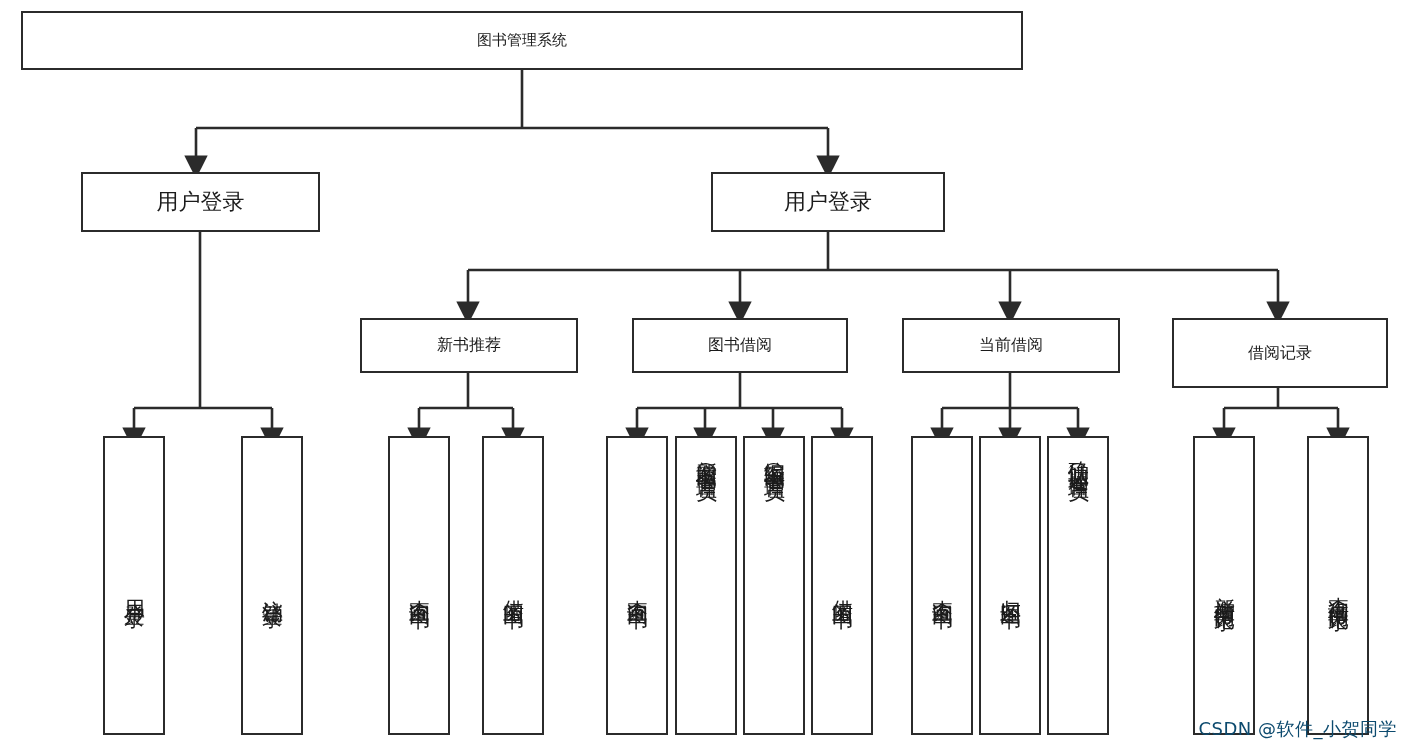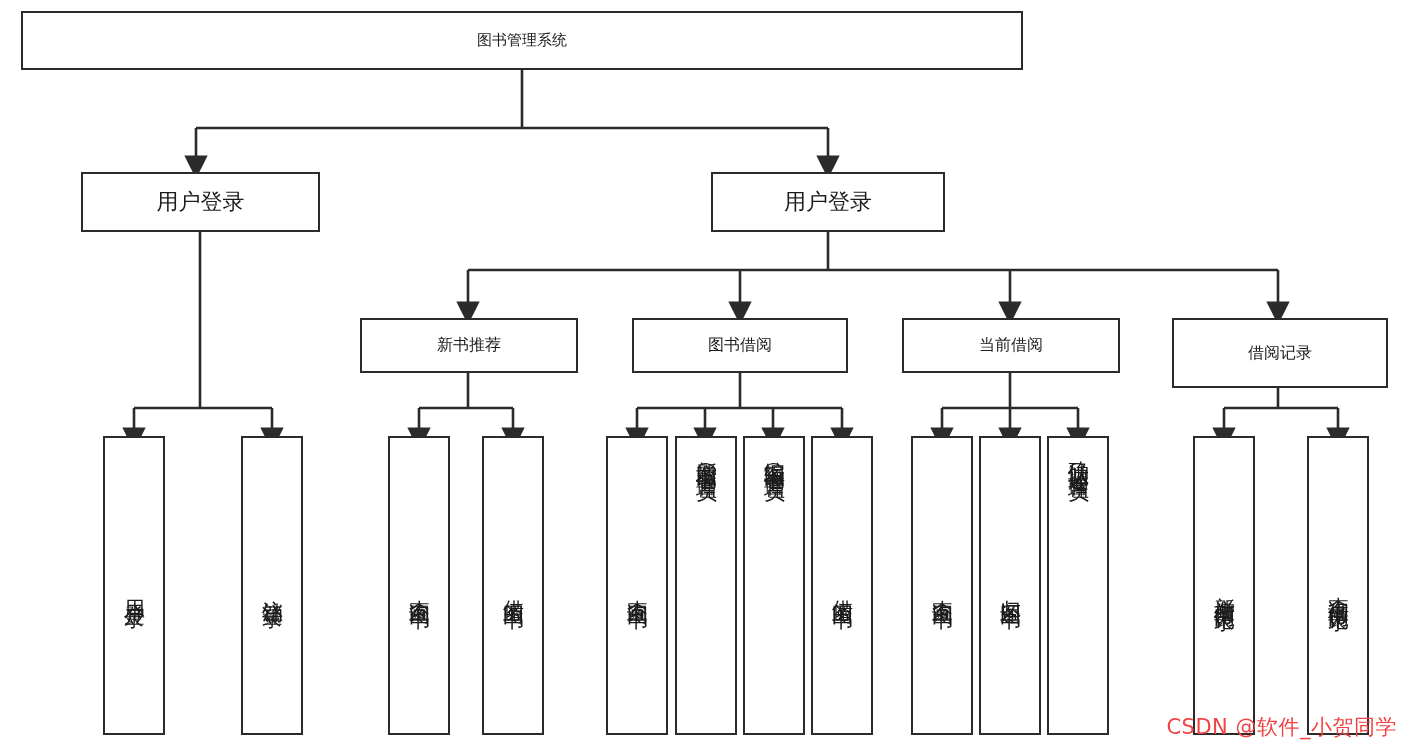--- a/index.html
+++ b/index.html
@@ -63,22 +63,22 @@
     align-items: center;
     justify-content: center;
   }
   .leaf.top-align .leaf-inner {
     align-items: flex-start;
   }
   .watermark {
     position: absolute;
     right: 8px;
     bottom: 6px;
-    font-size: 21px;
-    color: #ef4444;
+    font-size: 18px;
+    color: #0c4a6e;
     white-space: nowrap;
     letter-spacing: 0.5px;
   }
 </style>
 </head>
 <body>
 
 <div id="canvas">
 
   <svg id="wires" viewBox="0 0 1405 747" xmlns="http://www.w3.org/2000/svg">

